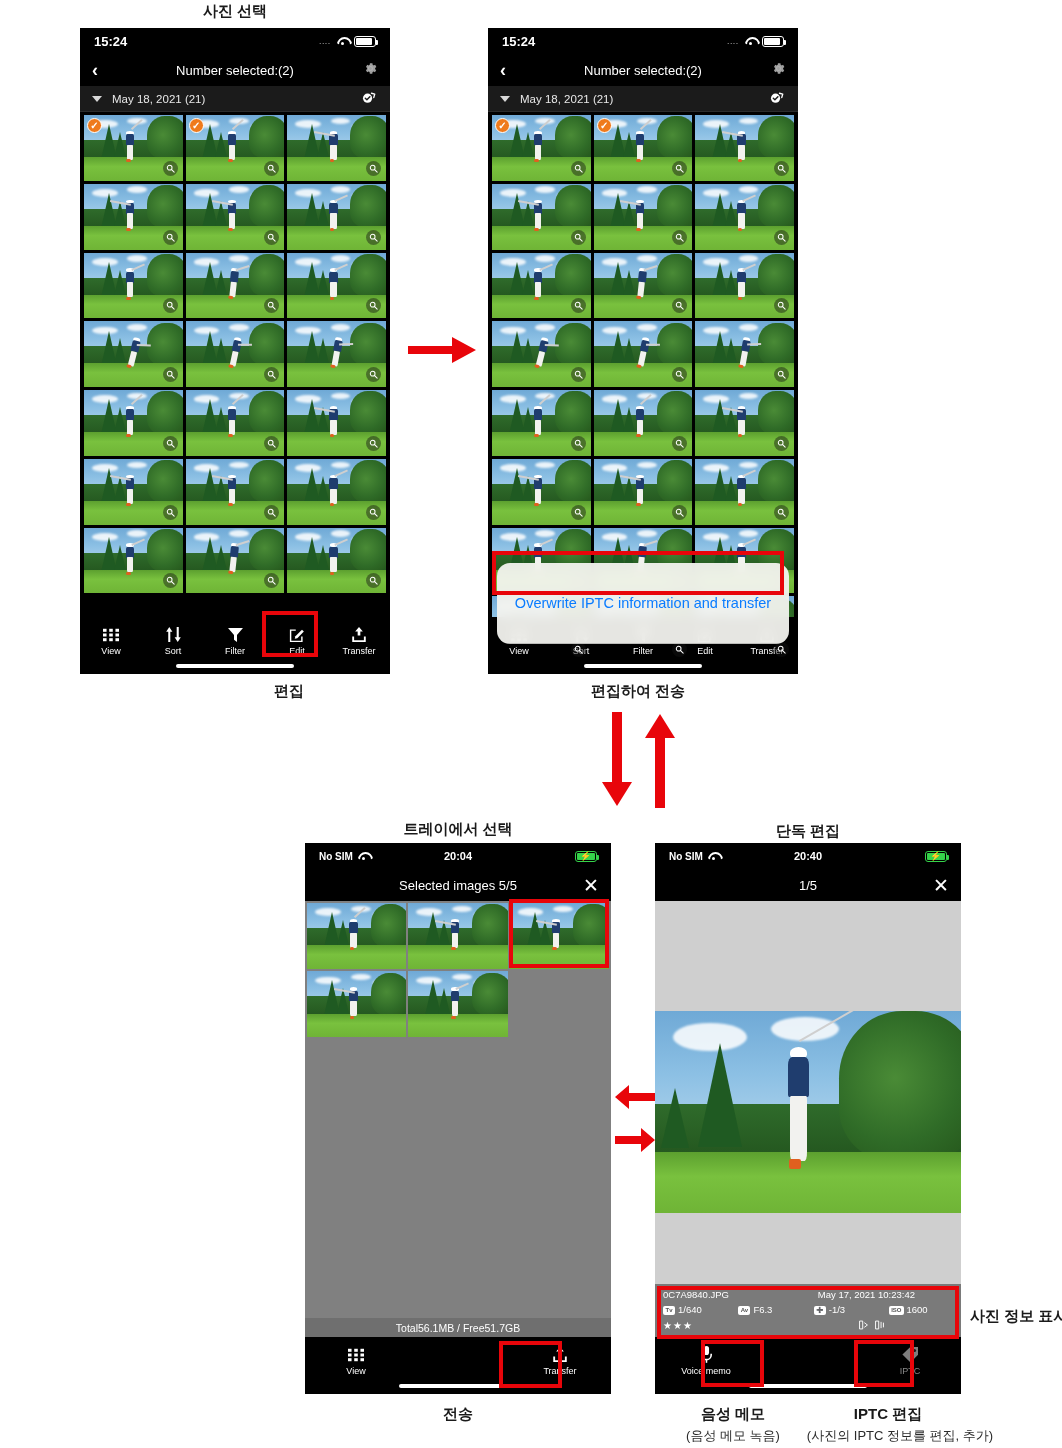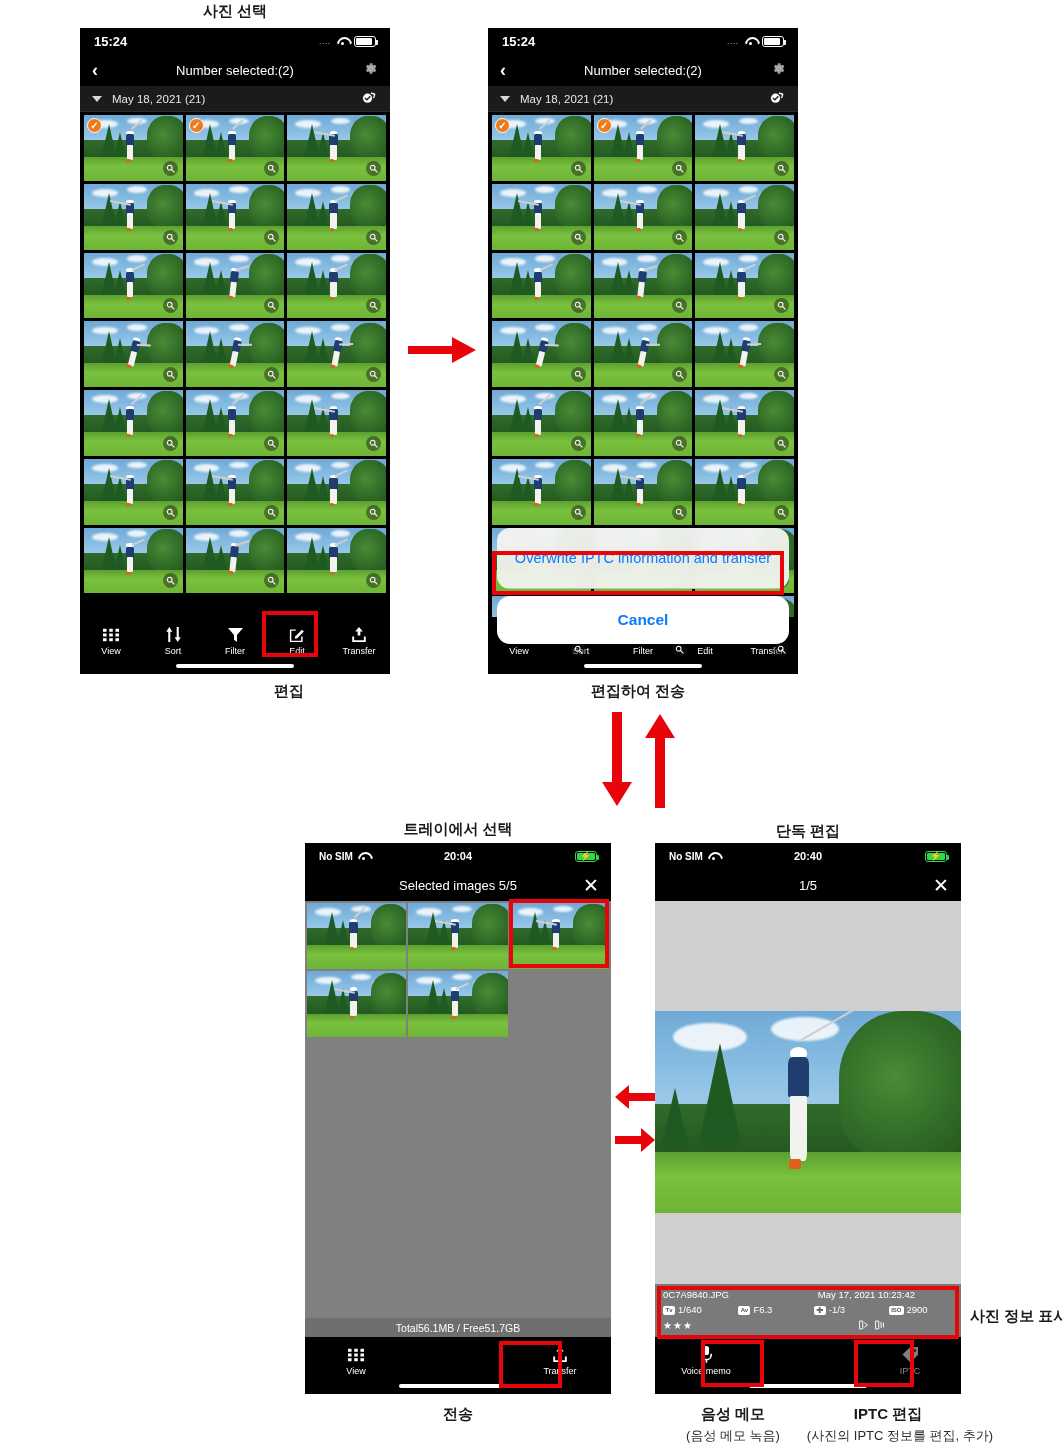--- a/index.html
+++ b/index.html
@@ -181,21 +181,21 @@
     position:absolute; left:0; right:0; bottom:0; z-index: 20;
     padding: 0 9px 8px;
   }
   .sheet-group {
     border-radius: 13px; overflow:hidden;
     background: rgba(244,244,240,.94);
     backdrop-filter: blur(6px);
   }
   .sheet-btn {
     text-align:center; color:#0a7cff; font-size:14.5px;
-    padding: 22px 6px; font-weight:500;
+    padding: 32px 6px; font-weight:500;
   }
   .sheet-sep { height:1px; background: rgba(0,0,0,.18); }
   .sheet-cancel {
     margin-top: 7px; border-radius: 13px;
     background:#fff; color:#0a7cff;
     text-align:center; font-size:15.5px; font-weight:bold;
     padding: 15px 6px;
   }
 
   
@@ -1659,21 +1659,20 @@
     </div>
         </div>
       <div class="homeind"></div>
     </div>
 
     <div class="sheet-wrap" style="bottom:22px;">
       <div class="sheet-group">
         <div class="sheet-btn">Overwrite IPTC information and transfer</div>
         <div class="sheet-sep"></div>
       </div>
-      <div class="sheet-cancel">Cancel</div>
     </div>
   </div>
 
   <div class="redbox" style="left:492px; top:551px; width:292px; height:44px;"></div>
 
   <svg class="arrow" style="left:408px; top:337px;" width="70" height="26" viewBox="0 0 70 26">
     <path d="M0 9 H44 V0 L68 13 L44 26 V17 H0 Z" fill="#e8050a"></path>
   </svg>
 
   <svg class="arrow" style="left:602px; top:712px;" width="30" height="96" viewBox="0 0 30 96">
@@ -1911,21 +1910,21 @@
           <span class="exif-item" style="width:26%">
         <span class="exif-tag">Av</span>
         <span>F6.3</span>
       </span>
           <span class="exif-item" style="width:26%">
         <span class="exif-tag">➕</span>
         <span>-1/3</span>
       </span>
           <span class="exif-item" style="width:22%">
         <span class="exif-tag">ISO</span>
-        <span>2900</span>
+        <span>1600</span>
       </span>
         </div>
       <div class="info-row">
         <span class="stars">★★★</span>
         <span style="margin-left:auto; margin-right:68px; display:flex; gap:5px;">
           <svg width="11" height="10" viewBox="0 0 14 12" fill="none" stroke="#fff" stroke-width="1.2">
             <path d="M2 1h4v10H2z"></path>
               <path d="M8 9l4-3-4-3"></path>
           </svg>
           <svg width="11" height="10" viewBox="0 0 14 12" fill="none" stroke="#fff" stroke-width="1.2">

